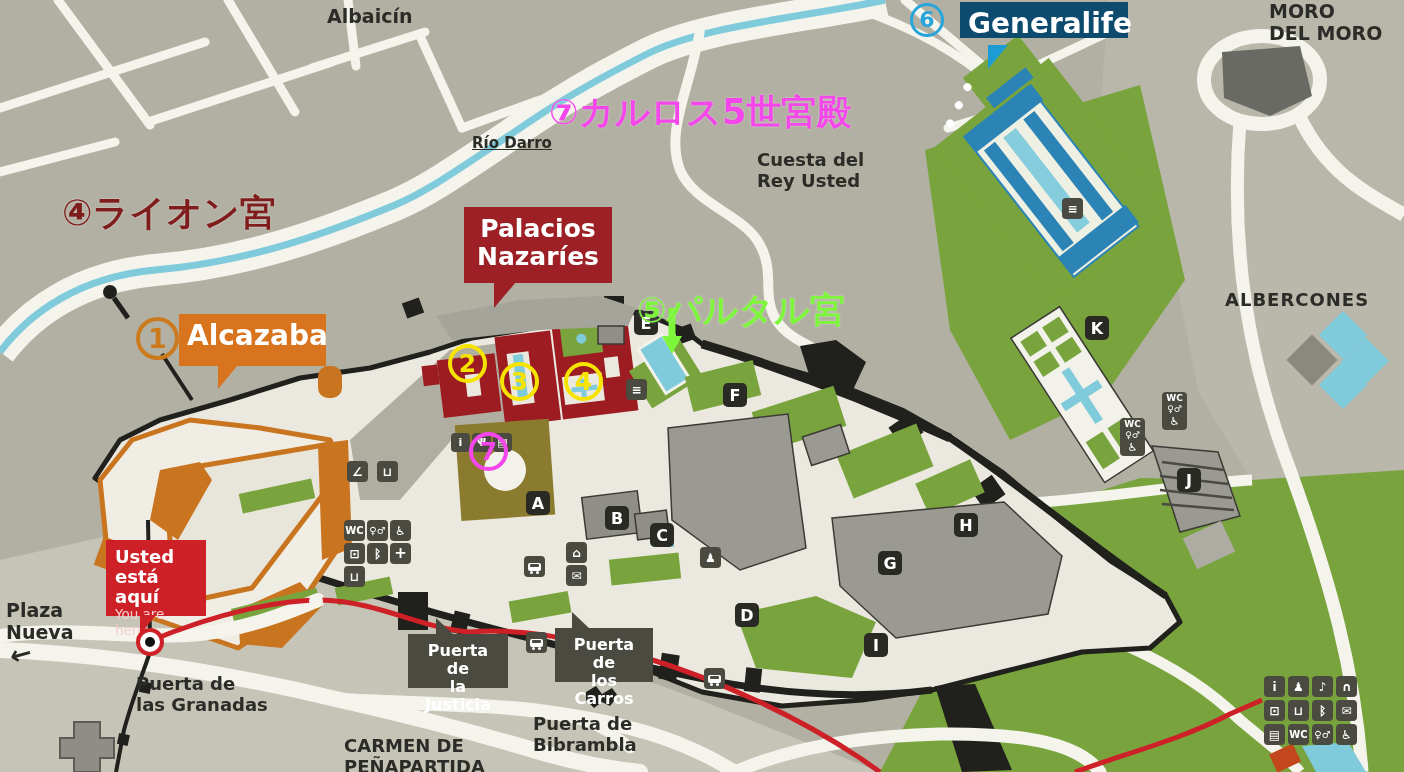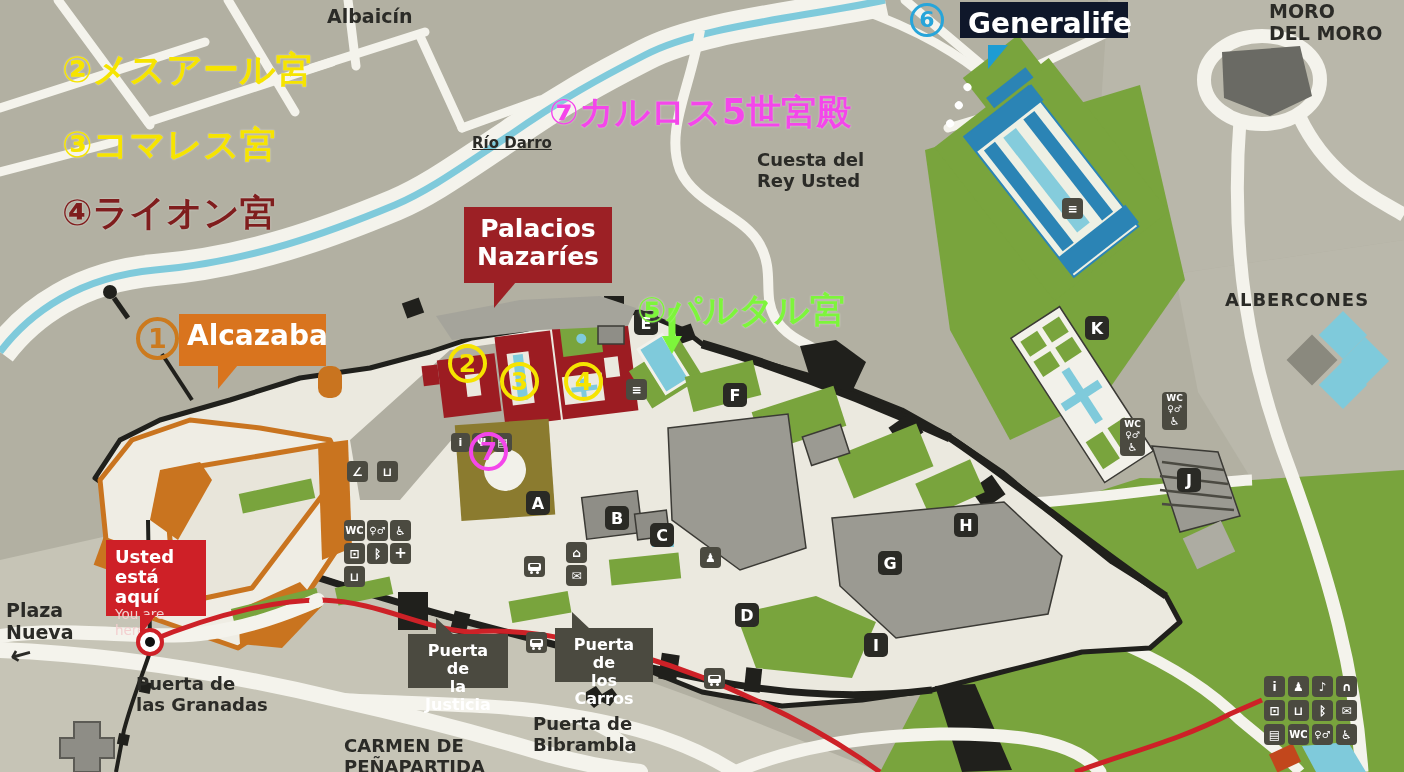--- a/index.html
+++ b/index.html
@@ -272,21 +272,21 @@
 </div>
 <div class="lbl" style="left:533px;top:714px;font-size:18px;">
   <div>Puerta de</div>
   <div>Bibrambla</div>
 </div>
 <div class="lbl" style="left:344px;top:736px;font-size:18px;">
   <div>CARMEN DE</div>
   <div>PEÑAPARTIDA</div>
 </div>
 
-<div class="badge" style="left:960px;top:2px;width:168px;height:36px;background:#0f172a;font-size:28px;text-align:center;">Generalife</div>
+<div class="badge" style="left:960px;top:2px;width:168px;height:36px;background:#0c4a6e;font-size:28px;text-align:center;">Generalife</div>
 <div class="tail" style="left:988px;top:45px;border-top:24px solid #1d9cd3;border-right:20px solid transparent;"></div>
 
 <div class="badge" style="left:179px;top:314px;width:147px;height:52px;background:#d9741e;font-size:28px;text-align:left;">Alcazaba</div>
 <div class="tail" style="left:218px;top:365px;border-top:24px solid #d9741e;border-right:20px solid transparent;"></div>
 
 <div class="badge" style="left:464px;top:207px;width:148px;height:76px;background:#9c2025;font-size:25px;text-align:center;padding-top:8px;">
   <div>Palacios</div>
   <div>Nazaríes</div>
 </div>
 <div class="tail" style="left:494px;top:282px;border-top:26px solid #9c2025;border-right:22px solid transparent;"></div>
@@ -436,19 +436,17 @@
       <span>♿</span>
     </div>
 
 <div class="ring" style="left:136px;top:317px;width:43px;height:43px;border:4px solid #cc7a1e;color:#cc7a1e;font-size:27px;">1</div>
 <div class="ring" style="left:448px;top:344px;width:39px;height:39px;border:4px solid #f6e400;color:#f6e400;font-size:25px;">2</div>
 <div class="ring" style="left:500px;top:362px;width:39px;height:39px;border:4px solid #f6e400;color:#f6e400;font-size:25px;">3</div>
 <div class="ring" style="left:564px;top:362px;width:39px;height:39px;border:4px solid #f6e400;color:#f6e400;font-size:25px;">4</div>
 <div class="ring" style="left:469px;top:432px;width:39px;height:39px;border:4px solid #f446ea;color:#f446ea;font-size:25px;">7</div>
 <div class="ring" style="left:910px;top:3px;width:34px;height:34px;border:3px solid #27a5da;color:#27a5da;font-size:22px;">6</div>
 
-<div class="jp" style="left:62px;top:52px;font-size:36px;color:#f6e400;">②メスアール宮</div>
-<div class="jp" style="left:62px;top:127px;font-size:36px;color:#f6e400;">③コマレス宮</div>
 <div class="jp" style="left:62px;top:195px;font-size:36px;color:#7f1d1d;">④ライオン宮</div>
 <div class="jp" style="left:549px;top:95px;font-size:35px;color:#f446ea;text-align:center;">⑦カルロス5世宮殿</div>
 <div class="jp" style="left:637px;top:273px;font-size:35px;color:#7df53b;margin-top:20px;">⑤パルタル宮</div>
 
 </div>
 
 </body></html>

